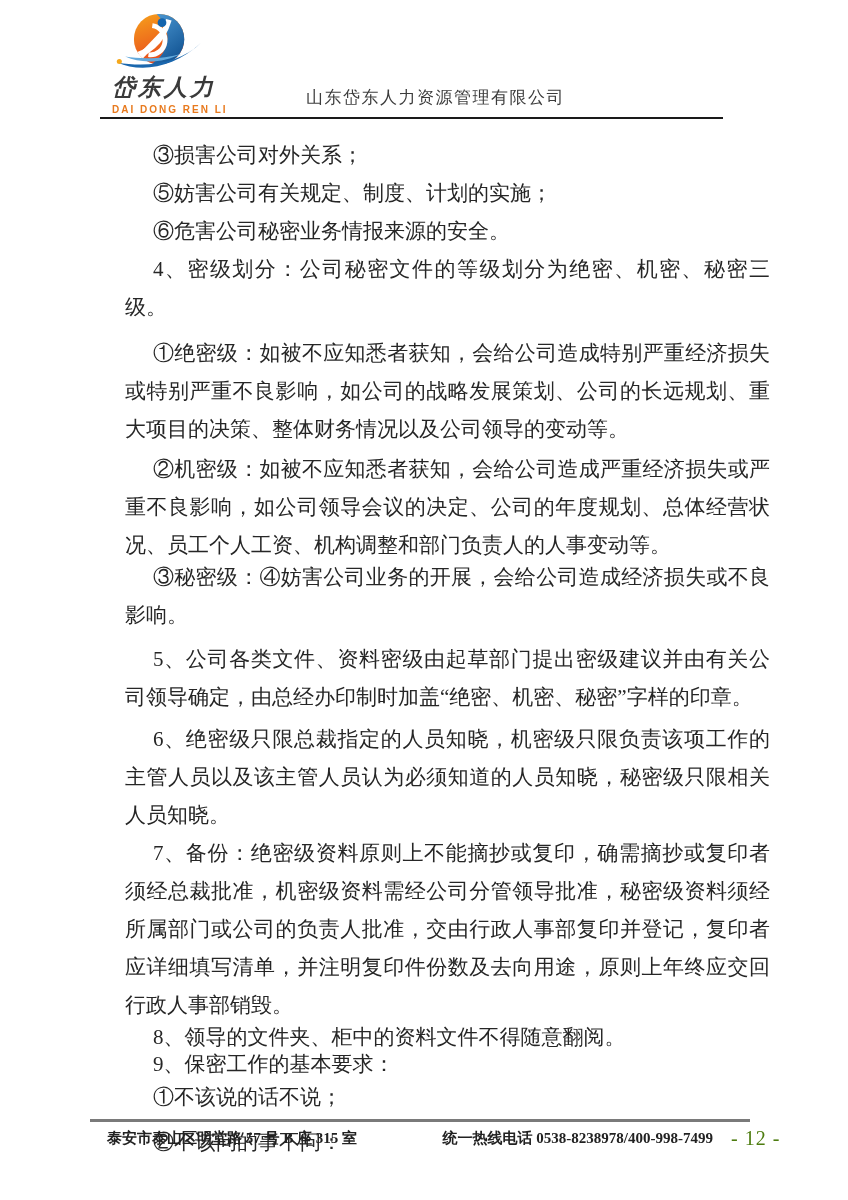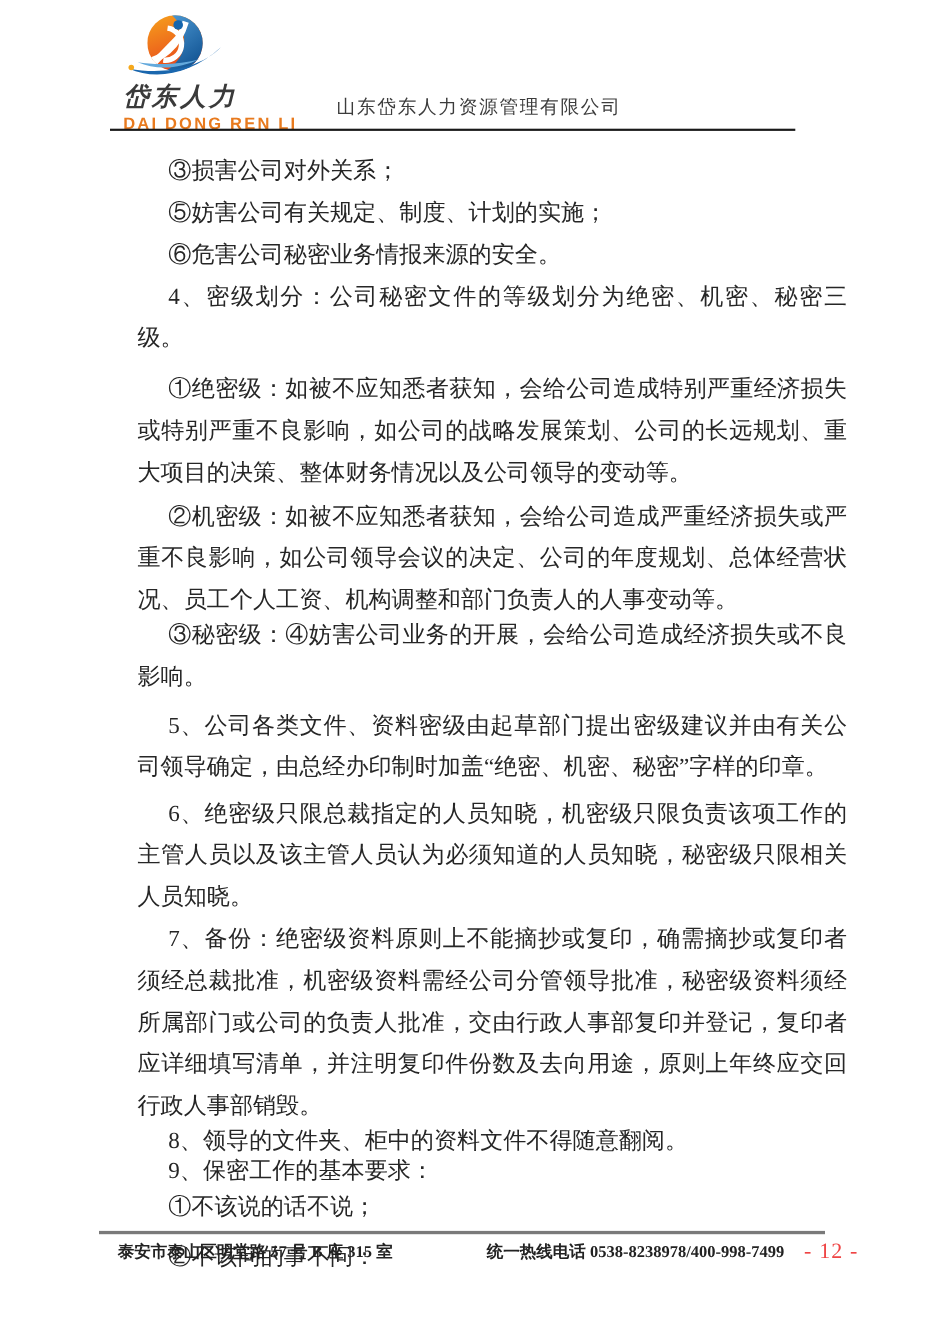--- a/index.html
+++ b/index.html
@@ -17,21 +17,21 @@
   .logo-mark { display:block; width:100px; height:64px; }
   .brand-cn {
     margin-top:-4px;
     font-family:"Liberation Sans", sans-serif;
     font-weight:700; font-size:23px; letter-spacing:3px;
     color:#3a3a3a; white-space:nowrap;font-style:italic;
   }
   .brand-en {
     margin-top:1px;
     font-family:"Liberation Sans", sans-serif;
-    font-weight:700; font-size:15px; letter-spacing:2px;
+    font-weight:700; font-size:10px; letter-spacing:2px;
     color:#e87a1e; white-space:nowrap;
   }
   .company-name {
     position:absolute; left:306px; top:86px;
     font-size:17px; letter-spacing:1.5px; color:#3c3c3c;
     white-space:nowrap;
   }
   .header-rule {
     position:absolute; left:100px; top:117px;
     width:623px; height:2px; background:#1a1a1a;
@@ -67,21 +67,21 @@
     white-space:nowrap;
   }
   .footer-hotline {
     position:absolute; right:135px; top:1129px;
     font-size:15px; font-weight:700; color:#222222;
     white-space:nowrap;
     padding-left:21px;
   }
   .page-number {
     position:absolute; left:731px; top:1127px;
-    font-size:20px; color:#ef4444;
+    font-size:20px; color:#4d7c0f;
     white-space:nowrap; letter-spacing:1px;
   }
 </style>
 </head>
 <body>
 
 <div class="page">
 
   <div class="logo-block">
     <svg class="logo-mark" viewBox="0 0 100 66" xmlns="http://www.w3.org/2000/svg" aria-hidden="true">

